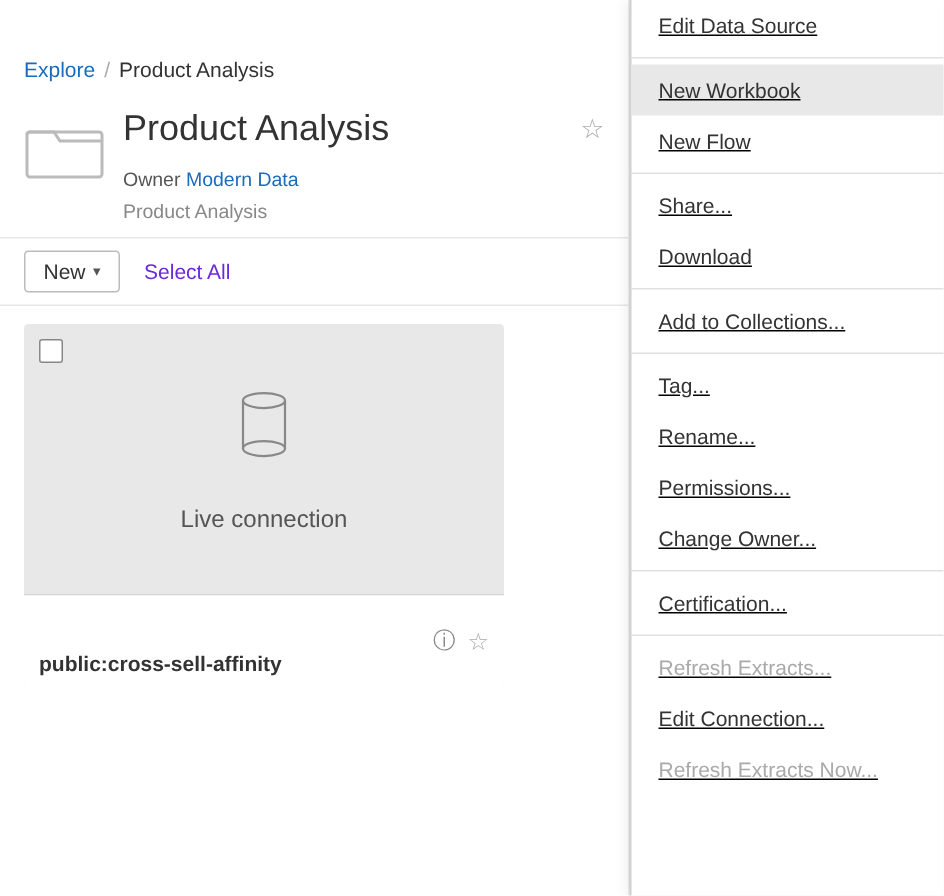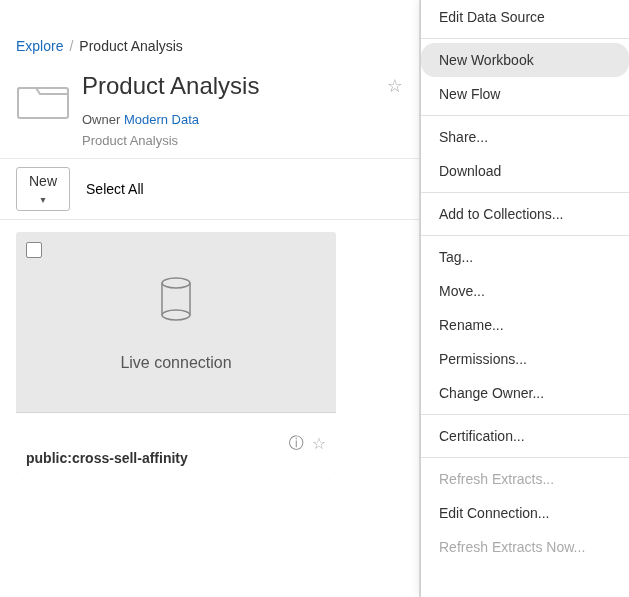--- a/index.html
+++ b/index.html
@@ -105,30 +105,29 @@
       display: flex;
       align-items: center;
       gap: 5px;
       border: 1px solid #bbb;
       border-radius: 3px;
       padding: 5px 12px;
       cursor: pointer;
       font-size: 14px;
       color: #333;
       background: #fff;
-      flex-direction: column;
     }
     .chevron-down {
       font-size: 10px;
       color: #555;
     }
     .select-all-btn {
       background: none;
       border: none;
-      color: #000000;
+      color: #6d28d9;
       font-size: 14px;
       cursor: pointer;
       padding: 5px 4px;
     }
 
     
     .card-area {
       padding: 12px 16px;
     }
     .data-card {
@@ -195,34 +194,34 @@
     
     .dropdown-panel {
       position: absolute;
       top: 0;
       right: 0;
       width: 209px;
       height: 597px;
       background: #fff;
       border-left: 1px solid #d0d0d0;
       box-shadow: -2px 0 8px rgba(0,0,0,0.08);
+      text-decoration: underline;
     }
 
     .menu-item {
       display: flex;
       align-items: center;
       padding: 9px 18px;
       font-size: 14px;
       color: #333;
       cursor: pointer;
       white-space: nowrap;
     }
     .menu-item.highlighted {
       background: #e8e8e8;
-      border-radius: 14px;
     }
     .menu-item.disabled {
       color: #aaa;
       cursor: default;
     }
     .menu-divider {
       border: none;
       border-top: 1px solid #e0e0e0;
       margin: 4px 0;
     }
@@ -305,21 +304,20 @@
   <div class="menu-item">Share...</div>
   <div class="menu-item">Download</div>
 
   <hr class="menu-divider">
 
   <div class="menu-item">Add to Collections...</div>
 
   <hr class="menu-divider">
 
   <div class="menu-item">Tag...</div>
-  <div class="menu-item">Move...</div>
   <div class="menu-item">Rename...</div>
   <div class="menu-item">Permissions...</div>
   <div class="menu-item">Change Owner...</div>
 
   <hr class="menu-divider">
 
   <div class="menu-item">Certification...</div>
 
   <hr class="menu-divider">
 

